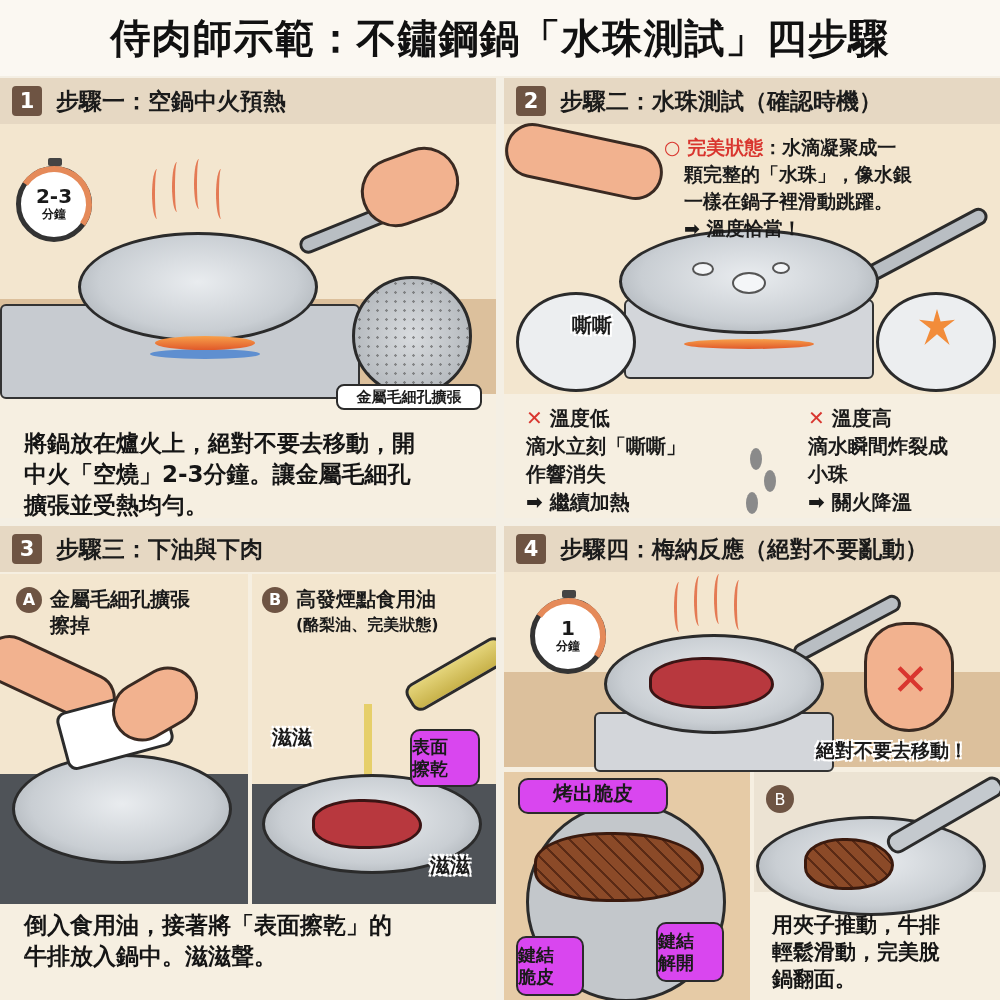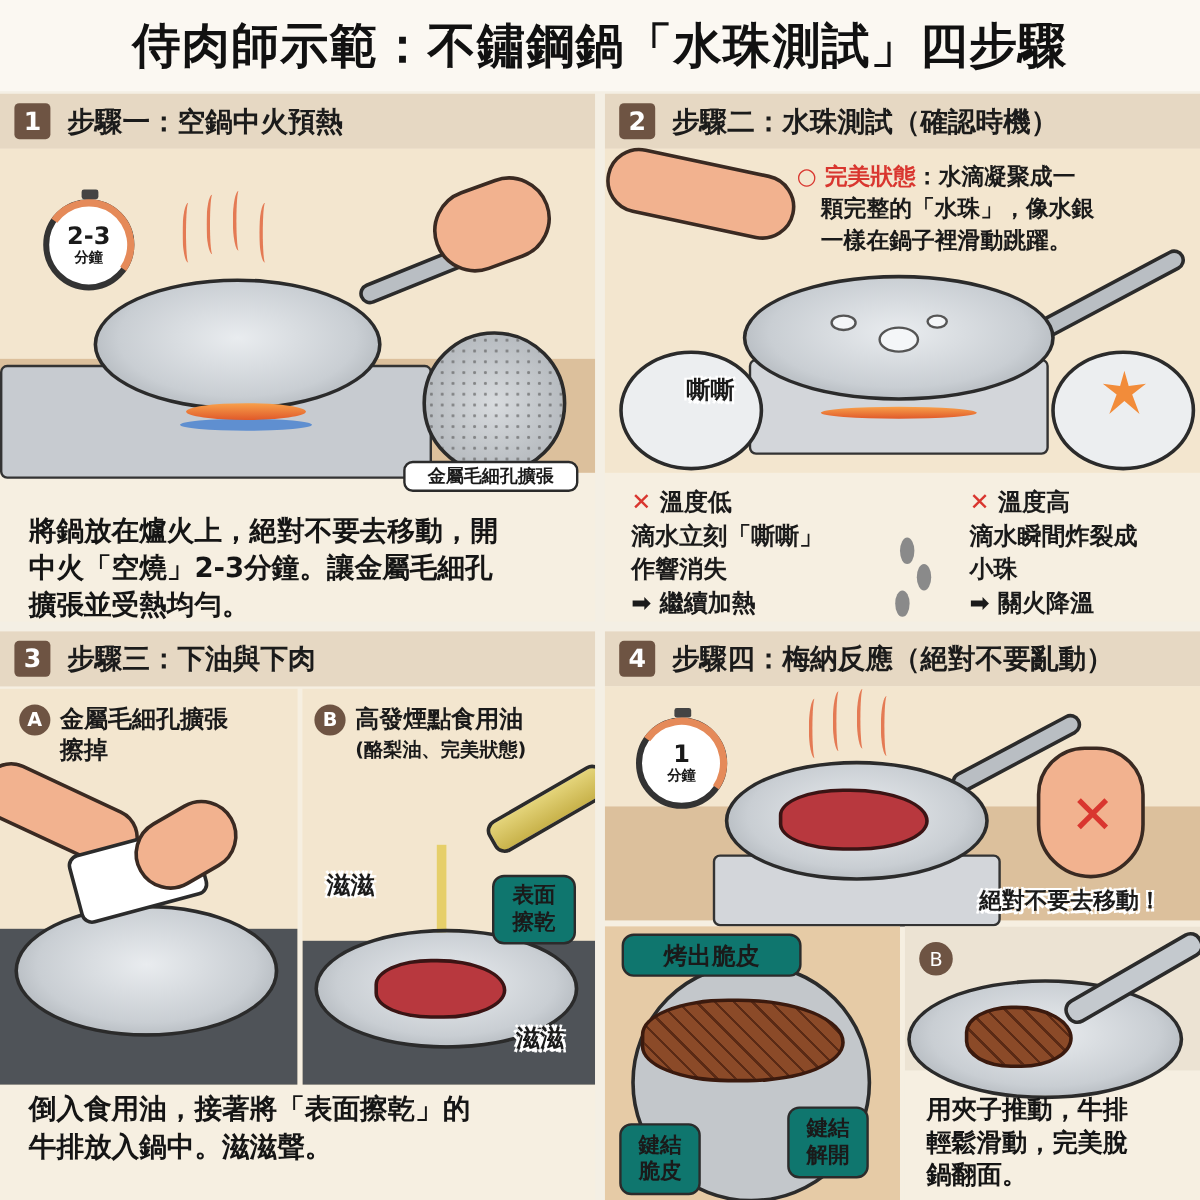--- a/index.html
+++ b/index.html
@@ -47,41 +47,41 @@
     .red-x { color: #d9362f; font-weight: bold; }
     .red-o { color: #d9362f; }
 
     .sub-panel { position: absolute; overflow: hidden; }
     .sub-label { position: absolute; display: flex; align-items: flex-start; font-size: 20px; font-weight: bold; line-height: 26px; }
     .circle-badge { flex: 0 0 auto; width: 26px; height: 26px; border-radius: 50%; background: #6e5443; color: #fff; font-size: 16px; display: flex; align-items: center; justify-content: center; margin-right: 8px; margin-top: 1px; }
 
     .steak { position: absolute; border-radius: 45% 55% 50% 45%; background: #b8383e; border: 3px solid #3b1414; }
     .steak-cooked { position: absolute; border-radius: 45% 55% 50% 45%; background: repeating-linear-gradient(45deg, #8b4a28 0 9px, #5a2a15 9px 11px), #8b4a28; border: 3px solid #3b1a0e; }
 
-    .bubble { position: absolute; background: #0f766e; border: 2px solid #2b2b2b; border-radius: 10px; font-weight: bold; text-align: center; display: flex; align-items: center; justify-content: center; }
+    .bubble { position: absolute; background: #d946ef; border: 2px solid #2b2b2b; border-radius: 10px; font-weight: bold; text-align: center; display: flex; align-items: flex-start; justify-content: center; }
     .onomato { position: absolute; font-weight: bold; font-size: 20px; color: #1a1a1a; text-shadow: 2px 2px 0 #fff, -2px -2px 0 #fff, 2px -2px 0 #fff, -2px 2px 0 #fff; }
     .stop-x { position: absolute; color: #d9362f; font-size: 44px; font-weight: bold; }
   </style>
 </head>
 <body>
 
 <div class="title-bar">
   <h1>侍肉師示範：不鏽鋼鍋「水珠測試」四步驟</h1>
 </div>
 
 <section class="panel p1">
   <div class="step-header">
     <div class="step-badge">1</div>
     <div class="step-title">步驟一：空鍋中火預熱</div>
   </div>
   <div class="scene" style="height:270px;">
     <div class="wall" style="height:175px;"></div>
     <div class="counter" style="top:175px;width:100%;height:95px;"></div>
     <div class="stove" style="left:0;top:180px;width:360px;height:95px;border-radius:6px;"></div>
-    <div class="timer" style="left:36px;top:42px;">
+    <div class="timer" style="left:16px;top:42px;">
       <div class="t-arc"></div>
       <div class="t-num">2-3</div>
       <div class="t-unit">分鐘</div>
     </div>
     <div class="steam" style="left:152px;top:45px;"></div>
     <div class="steam" style="left:172px;top:38px;"></div>
     <div class="steam" style="left:194px;top:35px;"></div>
     <div class="steam" style="left:216px;top:45px;"></div>
     <div class="pan-handle" style="left:300px;top:115px;width:160px;transform:rotate(-22deg);"></div>
     <div class="hand" style="left:360px;top:28px;width:100px;height:70px;transform:rotate(-20deg);"></div>
@@ -121,20 +121,21 @@
     <div class="zoom-circle" style="left:372px;top:168px;width:120px;height:100px;background:#eceef0;">
       <div style="position:absolute;left:40px;top:14px;width:36px;height:36px;background:#f28c3a;clip-path:polygon(50% 0,60% 35%,100% 30%,68% 55%,85% 100%,50% 70%,15% 100%,32% 55%,0 30%,40% 35%);"></div>
     </div>
     <div class="info-col" style="left:160px;top:10px;font-size:19px;line-height:27px;">
       <div>
         <span class="red-o">○</span>
         <span class="red-x">完美狀態</span><span>：水滴凝聚成一</span>
       </div>
       <div style="padding-left:20px;">顆完整的「水珠」，像水銀</div>
       <div style="padding-left:20px;">一樣在鍋子裡滑動跳躍。</div>
+      <div style="padding-left:20px;">➡ 溫度恰當！</div>
     </div>
   </div>
   <div class="info-col" style="left:22px;top:326px;">
     <div><span class="red-x">✕</span> <span>溫度低</span></div>
     <div>滴水立刻「嘶嘶」</div>
     <div>作響消失</div>
     <div>➡ 繼續加熱</div>
   </div>
   <div style="position:absolute;left:238px;top:330px;width:40px;height:110px;">
     <div style="position:absolute;left:8px;top:40px;width:12px;height:22px;border-radius:50%;background:#8a8a8a;"></div>

